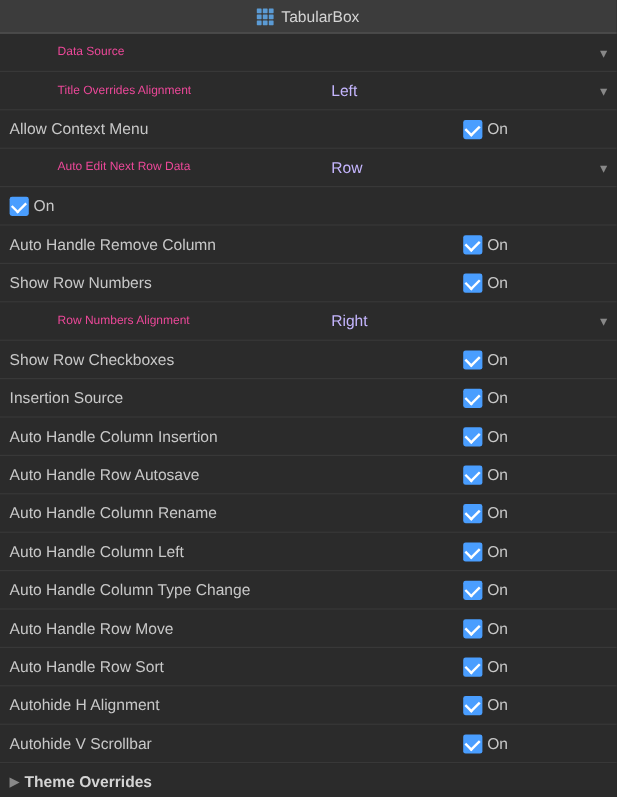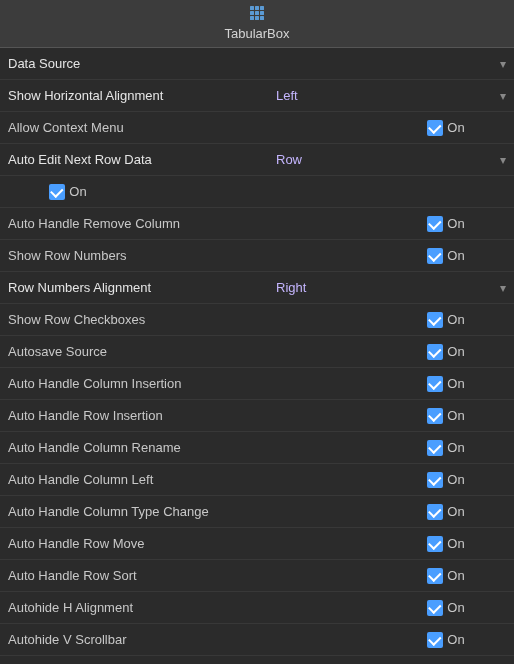--- a/index.html
+++ b/index.html
@@ -13,21 +13,20 @@
       overflow-x: hidden;
     }
     .header {
       background: #3c3c3c;
       padding: 6px 10px;
       display: flex;
       align-items: center;
       justify-content: center;
       border-bottom: 1px solid #555;
       gap: 6px;
-      flex-direction: column;
     }
     .header-title {
       color: #d4d4d4;
       font-size: 13px;
       font-weight: 500;
     }
     .row {
       display: flex;
       align-items: center;
       padding: 4px 8px;
@@ -37,33 +36,34 @@
     .row-label {
       flex: 1;
       color: #c8c8c8;
       font-size: 13px;
     }
     .row-value {
       display: flex;
       align-items: center;
       gap: 4px;
       min-width: 120px;
-      justify-content: center;
+      justify-content: flex-start;
     }
     .dropdown-row {
       display: flex;
       align-items: center;
       padding: 4px 8px;
       min-height: 32px;
       border-bottom: 1px solid #383838;
     }
     .dropdown-label {
       flex: 1;
-      color: #e5e5e5;
-      font-size: 13px;
+      color: #ec4899;
+      font-size: 10px;
+      margin-left: 40px;
     }
     .dropdown-value {
       display: flex;
       align-items: center;
       min-width: 230px;
       justify-content: space-between;
       color: #c8c8c8;
     }
     .dropdown-text {
       color: #c4b5fd;
@@ -145,21 +145,21 @@
 
 <div id="properties-list">
     <div class="dropdown-row">
         <span class="dropdown-label">Data Source</span>
         <span class="dropdown-value">
           <span class="dropdown-text"><empty></empty></span>
           <span class="chevron">▾</span>
         </span>
       </div>
     <div class="dropdown-row">
-        <span class="dropdown-label">Show Horizontal Alignment</span>
+        <span class="dropdown-label">Title Overrides Alignment</span>
         <span class="dropdown-value">
           <span class="dropdown-text">Left</span>
           <span class="chevron">▾</span>
         </span>
       </div>
     <div class="row">
         <span class="row-label">Allow Context Menu</span>
         <span class="row-value">
           <span class="checkbox"></span>
           <span class="on-label">On</span>
@@ -200,35 +200,35 @@
         </span>
       </div>
     <div class="row">
         <span class="row-label">Show Row Checkboxes</span>
         <span class="row-value">
           <span class="checkbox"></span>
           <span class="on-label">On</span>
         </span>
       </div>
     <div class="row">
-        <span class="row-label">Autosave Source</span>
+        <span class="row-label">Insertion Source</span>
         <span class="row-value">
           <span class="checkbox"></span>
           <span class="on-label">On</span>
         </span>
       </div>
     <div class="row">
         <span class="row-label">Auto Handle Column Insertion</span>
         <span class="row-value">
           <span class="checkbox"></span>
           <span class="on-label">On</span>
         </span>
       </div>
     <div class="row">
-        <span class="row-label">Auto Handle Row Insertion</span>
+        <span class="row-label">Auto Handle Row Autosave</span>
         <span class="row-value">
           <span class="checkbox"></span>
           <span class="on-label">On</span>
         </span>
       </div>
     <div class="row">
         <span class="row-label">Auto Handle Column Rename</span>
         <span class="row-value">
           <span class="checkbox"></span>
           <span class="on-label">On</span>

